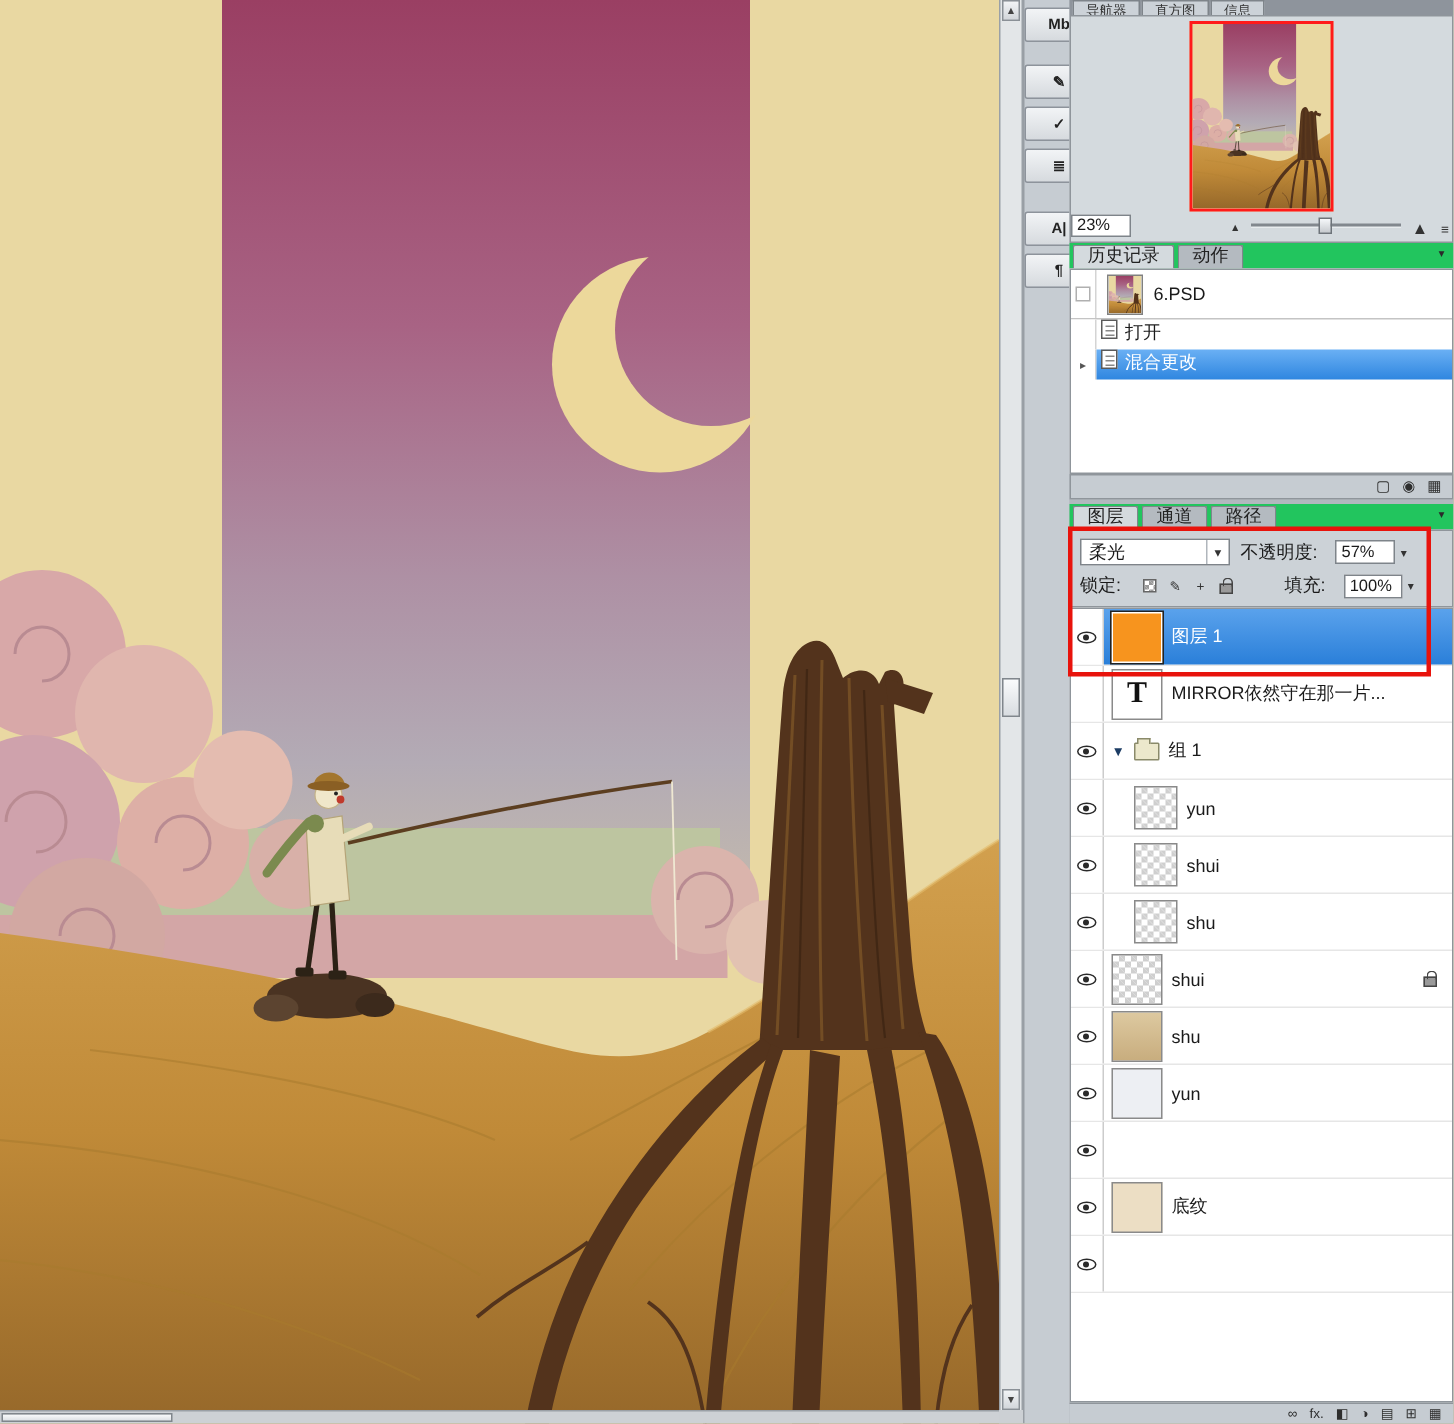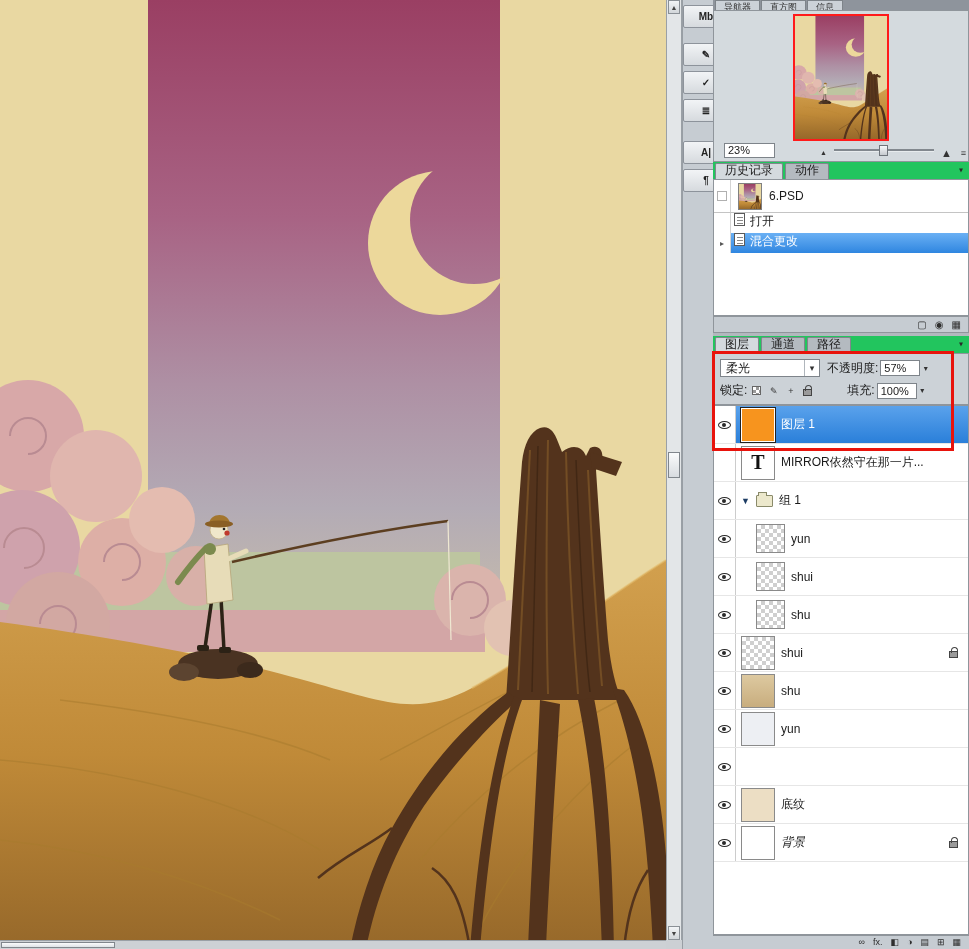--- a/index.html
+++ b/index.html
@@ -31,21 +31,21 @@
   
   .panels { position:absolute; left:713px; top:0; width:256px; height:949px; background:#b2b8be; }
 
   .minitabs { height:10px; overflow:hidden; display:flex; gap:1px; background:#8e949c; padding-left:2px; }
   .minitab { background:#ccd2d8; font-size:9px; line-height:13px; padding:0 8px; color:#333; border:1px solid #7e848a; border-bottom:none; }
 
   
   .navigator { position:absolute; left:0; top:10px; width:256px; height:152px; background:#d4dade; border:1px solid #8f959b; }
   .nav-thumb { position:absolute; left:79px; top:3px; width:96px; height:127px; border:2px solid var(--proxy-red,#ff1a1a); background:#e9d8a2; }
   .nav-thumb svg { display:block; width:100%; height:100%; }
-  .zoom-field { position:absolute; left:10px; bottom:3px; width:51px; height:15px; background:#fff; border:1px solid #7e848a; font-size:11px; padding:0 3px; line-height:13px; }
+  .zoom-field { position:absolute; left:0; bottom:3px; width:40px; height:15px; background:#fff; border:1px solid #7e848a; font-size:11px; padding:0 3px; line-height:13px; }
   .z-small { position:absolute; left:106px; bottom:5px; font-size:7px; color:#333; }
   .z-track { position:absolute; left:120px; right:34px; bottom:9px; height:3px; background:#82888e; border-bottom:1px solid #e8ecee; }
   .z-thumb { position:absolute; left:45%; top:-4px; width:9px; height:11px; background:linear-gradient(#f6f8fa,#c6cace); border:1px solid #6e747a; }
   .z-big { position:absolute; right:16px; bottom:2px; font-size:11px; color:#333; }
   .z-menu { position:absolute; right:2px; bottom:3px; font-size:9px; color:#333; }
 
   
   .ptabbar { height:17px; background:#22c55e; display:flex; align-items:flex-end; padding-left:2px; gap:2px; position:relative;font-family:Liberation Mono, monospace; }
   .ptab { height:16px; line-height:15px; padding:0 9px; font-size:12px; background:#b4bac0; color:#222; border:1px solid #80868c; border-bottom:none; border-radius:2px 2px 0 0; white-space:nowrap; }
   .ptab.active { background:#d4dade; }
@@ -66,21 +66,21 @@
   .docicon::after { content:""; position:absolute; left:2px; top:3px; width:6px; height:1px; background:#888; box-shadow:0 3px 0 #888, 0 6px 0 #888; }
   .hist-foot { position:absolute; bottom:0; left:0; right:0; height:17px; background:#c6ccd2; border:1px solid #8f959b; display:flex; justify-content:flex-end; align-items:center; gap:8px; padding-right:7px; }
   .footicon { font-size:10px; color:#2e2e2e; line-height:1; }
 
   
   .layerspanel { position:absolute; left:0; top:336px; width:256px; bottom:0; }
   .lctrl { position:absolute; top:17px; left:0; right:0; height:52px; background:#ccd2d7; border:1px solid #8f959b; }
   .blendrow { display:flex; align-items:center; padding:5px 5px 0 6px; }
   .blendbox { width:100px; height:18px; background:#fff; border:1px solid #7e848a; display:flex; align-items:center; font-size:12px; padding-left:5px; }
   .blendbox .dd { margin-left:auto; width:15px; align-self:stretch; border-left:1px solid #b0b6bc; text-align:center; font-size:9px; line-height:16px; color:#333; }
-  .ctl-label { font-size:12px; margin-left:7px; margin-right:2px; white-space:nowrap; }
+  .ctl-label { font-size:12px; margin-left:7px; margin-right:12px; white-space:nowrap; }
   .valbox { width:40px; height:16px; background:#fff; border:1px solid #7e848a; font-size:11px; padding:0 3px; line-height:14px; }
   .spin { width:11px; font-size:8px; text-align:center; color:#333; }
   .lockrow { display:flex; align-items:center; padding:5px 22px 0 6px; }
   .lockbtn { width:15px; height:14px; border:1px solid transparent; display:flex; align-items:center; justify-content:center; font-size:9px; color:#333; margin-right:2px; }
   .checker-mini { width:9px; height:9px; background-image:linear-gradient(45deg,#999 25%,transparent 25%,transparent 75%,#999 75%),linear-gradient(45deg,#999 25%,#fff 25%,#fff 75%,#999 75%); background-size:6px 6px; background-position:0 0,3px 3px; border:1px solid #666; }
   .plock { position:relative; width:9px; height:7px; background:#9a9a9a; border:1px solid #444; margin-top:4px; flex:none; }
   .plock::before { content:""; position:absolute; top:-5px; left:1px; width:5px; height:5px; border:1px solid #444; border-bottom:none; border-radius:4px 4px 0 0; }
 
   .llist { position:absolute; top:69px; bottom:14px; left:0; right:0; background:#fff; border:1px solid #8f959b; overflow:hidden; }
   .lrow { height:38px; display:flex; align-items:stretch; border-bottom:1px solid #e6e6e6; }
@@ -451,25 +451,20 @@
           <div class="lbody">
             <span class="thumb beige"></span>
             <span class="lname">底纹</span>
           </div>
         </div>
 
         <div class="lrow">
           <div class="eyecell">
               <span class="eye"></span>
             </div>
-          <div class="lbody">
-            <span class="thumb whitebg"></span>
-            <span class="lname italic">背景</span>
-            <span class="plock endlock"></span>
-          </div>
         </div>
 
       </div>
 
       <div class="lfoot">
         <span class="footicon">∞</span>
         <span class="footicon">fx.</span>
         <span class="footicon">◧</span>
         <span class="footicon">◑</span>
         <span class="footicon">▤</span>

